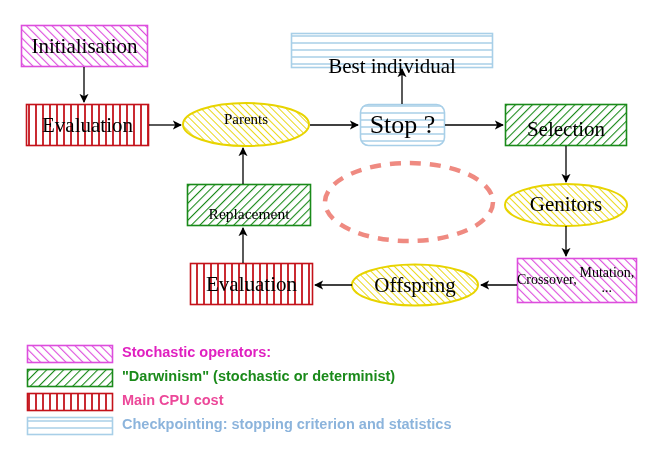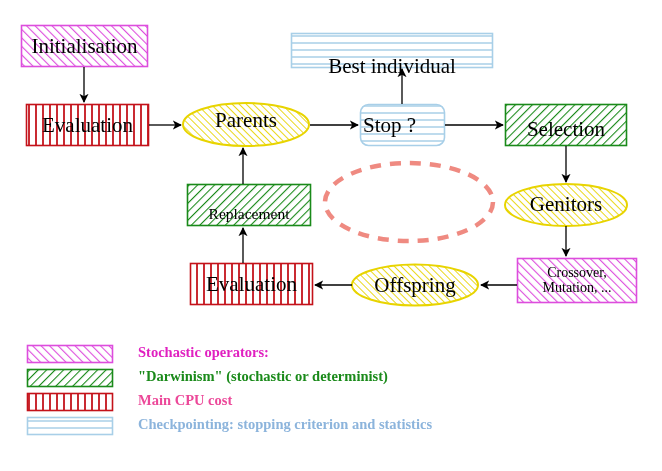--- a/index.html
+++ b/index.html
@@ -7,22 +7,22 @@
        font-family:"Liberation Serif",serif;}
   #stage{position:absolute;left:0;top:0;width:662px;height:471px;}
   svg#canvas{position:absolute;left:0;top:0;width:662px;height:471px;}
 
   .node-label{
     position:absolute;display:flex;align-items:center;justify-content:center;
     text-align:center;font-family:Liberation Serif, serif;color:#000;
     pointer-events:none;line-height:1.05;border-radius:14px;
   }
   .lg-text{
-    position:absolute;font-family:Liberation Serif, serif;
-    font-weight:bold;font-size:14.5px;white-space:nowrap;line-height:1;margin-left:16px;
+    position:absolute;font-family:Liberation Sans, sans-serif;
+    font-weight:bold;font-size:14.5px;white-space:nowrap;line-height:1;
   }
 </style>
 </head>
 <body>
 
 <div id="stage">
 
 <svg id="canvas" viewBox="0 0 662 471">
   <defs>
 
@@ -97,31 +97,31 @@
   <rect x="27.5" y="345.5" width="85" height="17" fill="url(#p-magenta)" stroke="#dd4ddd" stroke-width="1.6"></rect>
   <rect x="27.5" y="369.5" width="85" height="17" fill="url(#p-green)" stroke="#1a8a1a" stroke-width="1.6"></rect>
   <rect x="27.5" y="393.5" width="85" height="17" fill="url(#p-red)" stroke="#c4121a" stroke-width="1.6"></rect>
   <rect x="27.5" y="417.5" width="85" height="17" fill="url(#p-blue)" stroke="#a8cfe8" stroke-width="1.6"></rect>
 </svg>
 
 <div class="node-label" style="left:21px;top:25px;width:127px;height:42px;font-size:21px;">Initialisation</div>
 
 <div class="node-label" style="left:26px;top:104px;width:123px;height:42px;font-size:21px;">Evaluation</div>
 
-<div class="node-label" style="left:183px;top:103px;width:126px;height:34px;font-size:21px;">Parents</div>
+<div class="node-label" style="left:183px;top:103px;width:126px;height:34px;font-size:15px;">Parents</div>
 
-<div class="node-label" style="left:347px;top:104px;width:85px;height:42px;font-size:21px;">Stop ?</div>
+<div class="node-label" style="left:360px;top:104px;width:85px;height:42px;font-size:26px;">Stop ?</div>
 
 <div class="node-label" style="left:291px;top:49px;width:202px;height:35px;font-size:21px;">Best individual</div>
 
 <div class="node-label" style="left:505px;top:104px;width:122px;height:50px;font-size:21px;">Selection</div>
 
 <div class="node-label" style="left:505px;top:184px;width:122px;height:40px;font-size:21px;">Genitors</div>
 
-<div class="node-label" style="left:517px;top:258px;width:120px;height:45px;font-size:14px;flex-direction:column;">
+<div class="node-label" style="left:517px;top:258px;width:120px;height:45px;font-size:14px;">
   <span>Crossover,</span>
   <span>Mutation, ...</span>
 </div>
 
 <div class="node-label" style="left:352px;top:264px;width:126px;height:42px;font-size:21px;">Offspring</div>
 
 <div class="node-label" style="left:190px;top:263px;width:123px;height:42px;font-size:21px;">Evaluation</div>
 
 <div class="node-label" style="left:187px;top:184px;width:124px;height:60px;font-size:15.5px;">Replacement</div>
 

